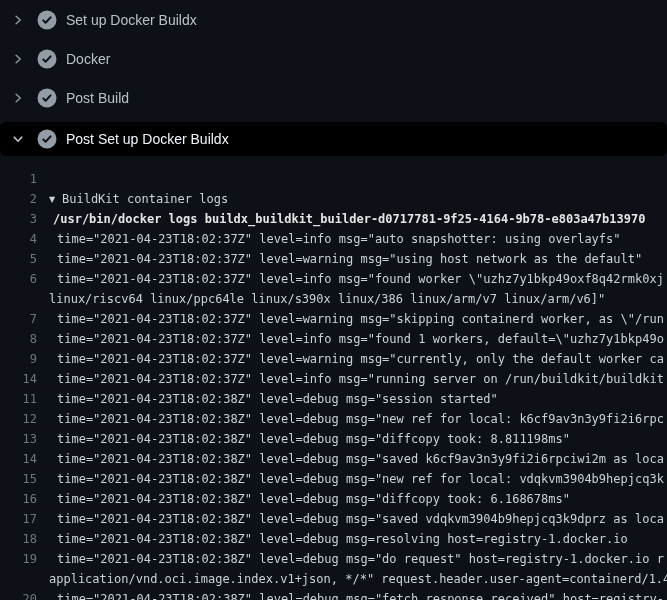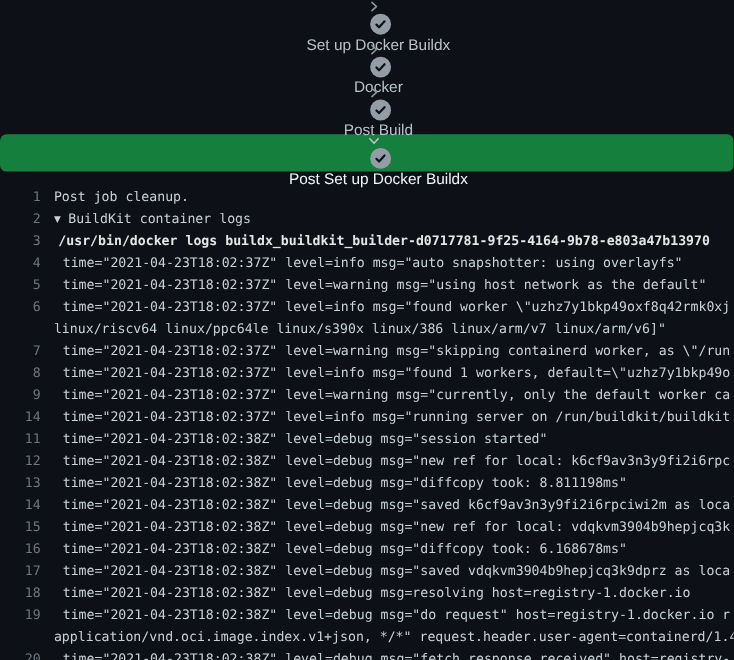--- a/index.html
+++ b/index.html
@@ -10,29 +10,28 @@
   }
   .viewport { width: 667px; height: 600px; overflow: hidden; position: relative; }
 
   
   .step {
     display: flex;
     align-items: center;
     height: 39px;
     padding-left: 12px;
     cursor: pointer;
-    flex-direction: column;
   }
   .chev { width: 12px; height: 12px; display: flex; align-items: center; justify-content: center; flex: none; }
   .check { margin-left: 13px; width: 20px; height: 20px; flex: none; }
   .step-title { margin-left: 9px; font-size: 14px; color: #b9c1ca; white-space: nowrap; }
   .step.expanded {
     height: 34px;
     margin-top: 5px;
-    background: #15803d;
+    background: #000000;
     border-radius: 6px;
   }
   .step.expanded .step-title { color: #f0f6fc; }
 
   
   .log {
     margin-top: 13px;
     font-family: "DejaVu Sans Mono", "Liberation Mono", monospace;
     font-size: 12px;
     color: #c9d1d9;
@@ -126,21 +125,20 @@
           </svg>
       </span>
       <span class="step-title">Post Set up Docker Buildx</span>
     </div>
 
   </div>
 
   <div class="log">
       <div class="lrow base">
         <span class="lnum">1</span>
-        <span class="ltxt">Post job cleanup.</span>
       </div>
       <div class="lrow base">
         <span class="lnum">2</span>
         <span class="ltxt"><span class="marker">▼</span>BuildKit container logs</span>
       </div>
       <div class="lrow cmd">
         <span class="lnum">3</span>
         <span class="ltxt">/usr/bin/docker logs buildx_buildkit_builder-d0717781-9f25-4164-9b78-e803a47b13970</span>
       </div>
       <div class="lrow child">

